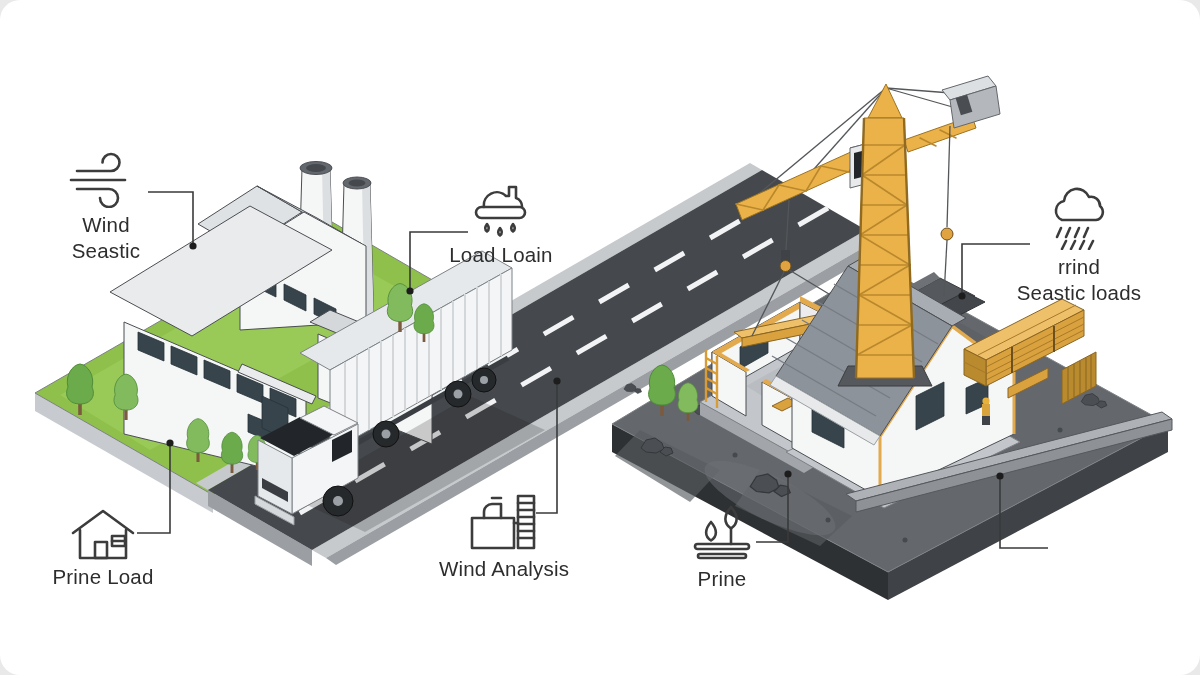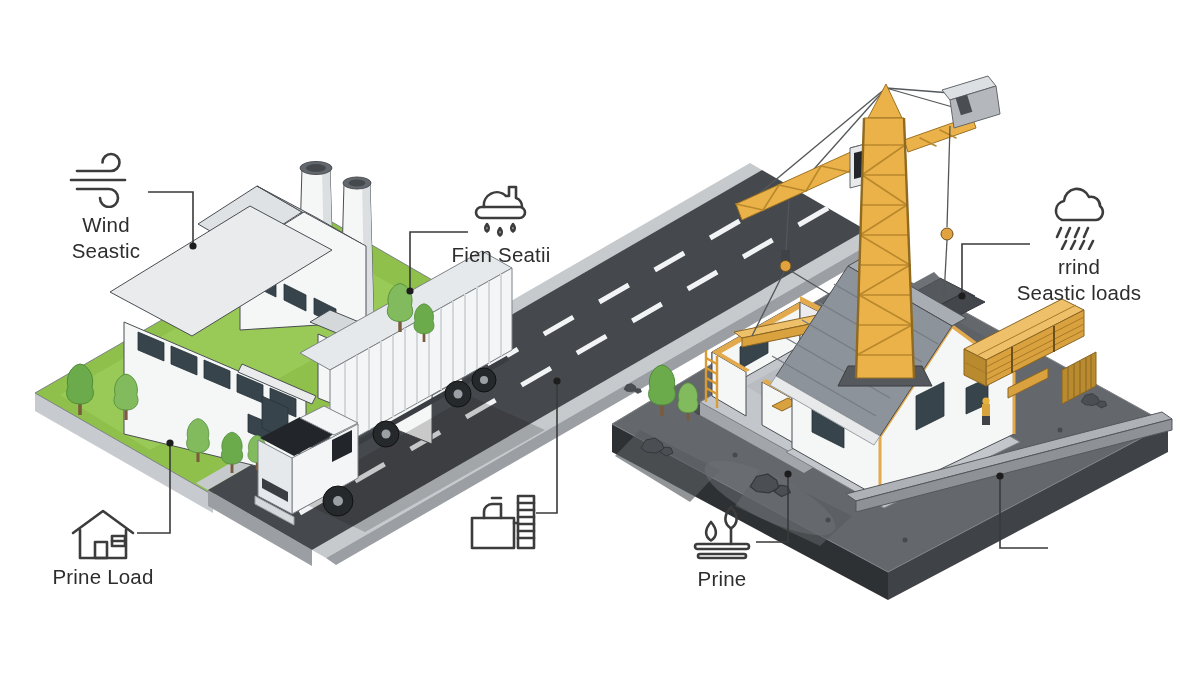--- a/index.html
+++ b/index.html
@@ -1,17 +1,17 @@
 <!DOCTYPE html>
 <html style="--c-bg: #ffffff; --c-text: #2d2d2d; --c-icon: #3c3c3c; --c-line: #3a3a3a; --c-grass: #8ec04b; --c-grass-light: #a3d060; --c-platform-side: #c7cbd0; --c-road: #45484c; --c-road-dash: #f2f3f4; --c-curb: #c6cacd; --c-site-top: #64686d; --c-site-side: #3f4246; --c-site-side-dark: #2e3134; --c-crane-yellow: #ecb24a; --c-lumber: #d9a23e; --c-lumber-light: #eec06a; --c-roof-gray: #8d939a; --c-wall-white: #f5f6f6; --c-window-dark: #37444c; --c-trim-yellow: #e2a94d; --c-tree-green: #6cab4c; --c-tree-green-light: #82bb5e; --c-trunk-brown: #7b5b3e;"><head>
 <meta charset="utf-8">
 <style>
   html,body{margin:0;padding:0;background:#e9e9e9;}
   .stage{position:relative;width:1200px;height:675px;background:var(--c-bg,#fff);overflow:hidden;
-         font-family:"Liberation Sans",sans-serif;}
+         font-family:"Liberation Sans",sans-serif;border-radius:20px;}
   svg{display:block}
   .scene{position:absolute;left:0;top:0}
   
   .lbl{position:absolute;display:flex;flex-direction:column;align-items:center;
        color:var(--c-text,#2d2d2d);font-size:20.5px;line-height:26px;letter-spacing:.2px;
        text-align:center;user-select:none}
   .lbl .ic{margin-bottom:4px}
   .ic path,.ic rect,.ic line,.ic polyline,.ic circle{fill:none;stroke:var(--c-icon,#3c3c3c);
        stroke-width:2.6;stroke-linecap:round;stroke-linejoin:round}
   
@@ -417,21 +417,21 @@
 </div>
 
 <div class="lbl" style="left:421px;top:176px;width:160px">
   <svg class="ic" width="64" height="62" viewBox="0 0 64 62">
     <path d="M15 31 a13 13 0 0 1 22 -11 h3 v-9 h7 v11 a9 9 0 0 1 6 9"></path>
     <rect x="7" y="31" width="49" height="11" rx="5.5"></rect>
     <path d="M18 48 c2.4 3.2 2.4 5.6 0 7.4 c-2.4 -1.8 -2.4 -4.2 0 -7.4 z"></path>
     <path d="M31 52 c2.4 3.2 2.4 5.6 0 7.4 c-2.4 -1.8 -2.4 -4.2 0 -7.4 z"></path>
     <path d="M44 48 c2.4 3.2 2.4 5.6 0 7.4 c-2.4 -1.8 -2.4 -4.2 0 -7.4 z"></path>
   </svg>
-  <div>Fien Seatii</div>
+  <div>Load Loain</div>
 </div>
 
 <div class="lbl" style="left:23px;top:506px;width:160px">
   <svg class="ic" width="66" height="54" viewBox="0 0 66 54">
     <polyline points="3,27 33,5 63,27"></polyline>
     <path d="M10 24 V52 H56 V24"></path>
     <rect x="25" y="36" width="12" height="16"></rect>
     <rect x="42" y="30" width="13" height="10"></rect>
     <line x1="42" y1="35" x2="55" y2="35"></line>
   </svg>
@@ -461,20 +461,21 @@
     <line x1="24" y1="8" x2="33" y2="8"></line>
     <rect x="50" y="6" width="16" height="52"></rect>
     <line x1="50" y1="13" x2="66" y2="13"></line>
         <line x1="50" y1="20" x2="66" y2="20"></line>
     <line x1="50" y1="27" x2="66" y2="27"></line>
         <line x1="50" y1="34" x2="66" y2="34"></line>
     <line x1="50" y1="41" x2="66" y2="41"></line>
         <line x1="50" y1="48" x2="66" y2="48"></line>
     <line x1="46" y1="33" x2="50" y2="33"></line>
   </svg>
+  <div>Wind Analysis</div>
 </div>
 
 <div class="lbl" style="left:652px;top:502px;width:140px">
   <svg class="ic" width="62" height="60" viewBox="0 0 62 60">
     <path d="M20 20 C26.5 27.5 26.5 34.5 20 38.5 C13.5 34.5 13.5 27.5 20 20 Z"></path>
     <line x1="40" y1="42" x2="40" y2="26"></line>
     <path d="M40 5 C47.5 13.5 47.5 21.5 40 26.5 C32.5 21.5 32.5 13.5 40 5 Z"></path>
     <rect x="4" y="42" width="54" height="5" rx="2.5"></rect>
     <rect x="7" y="52" width="48" height="4" rx="2"></rect>
   </svg>

